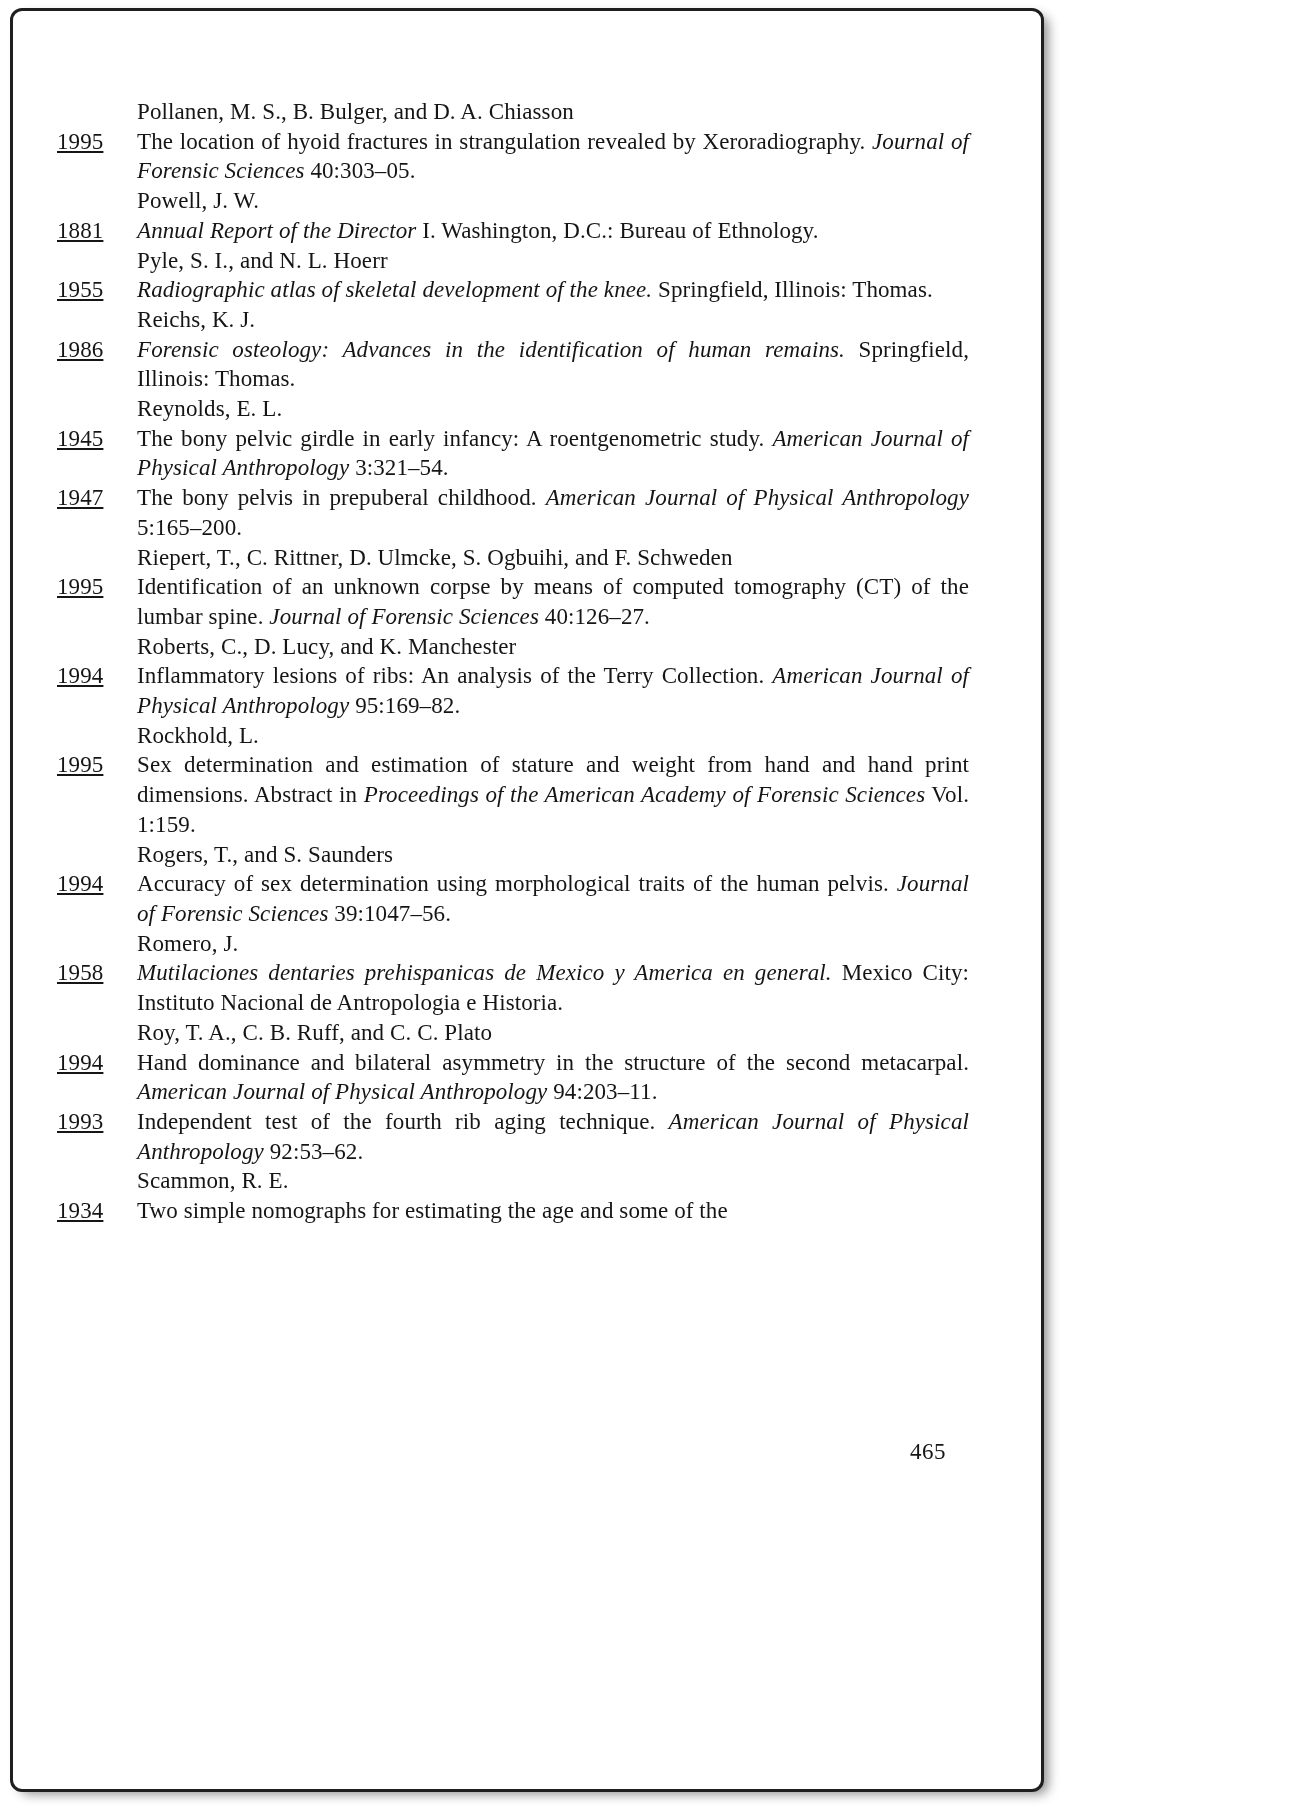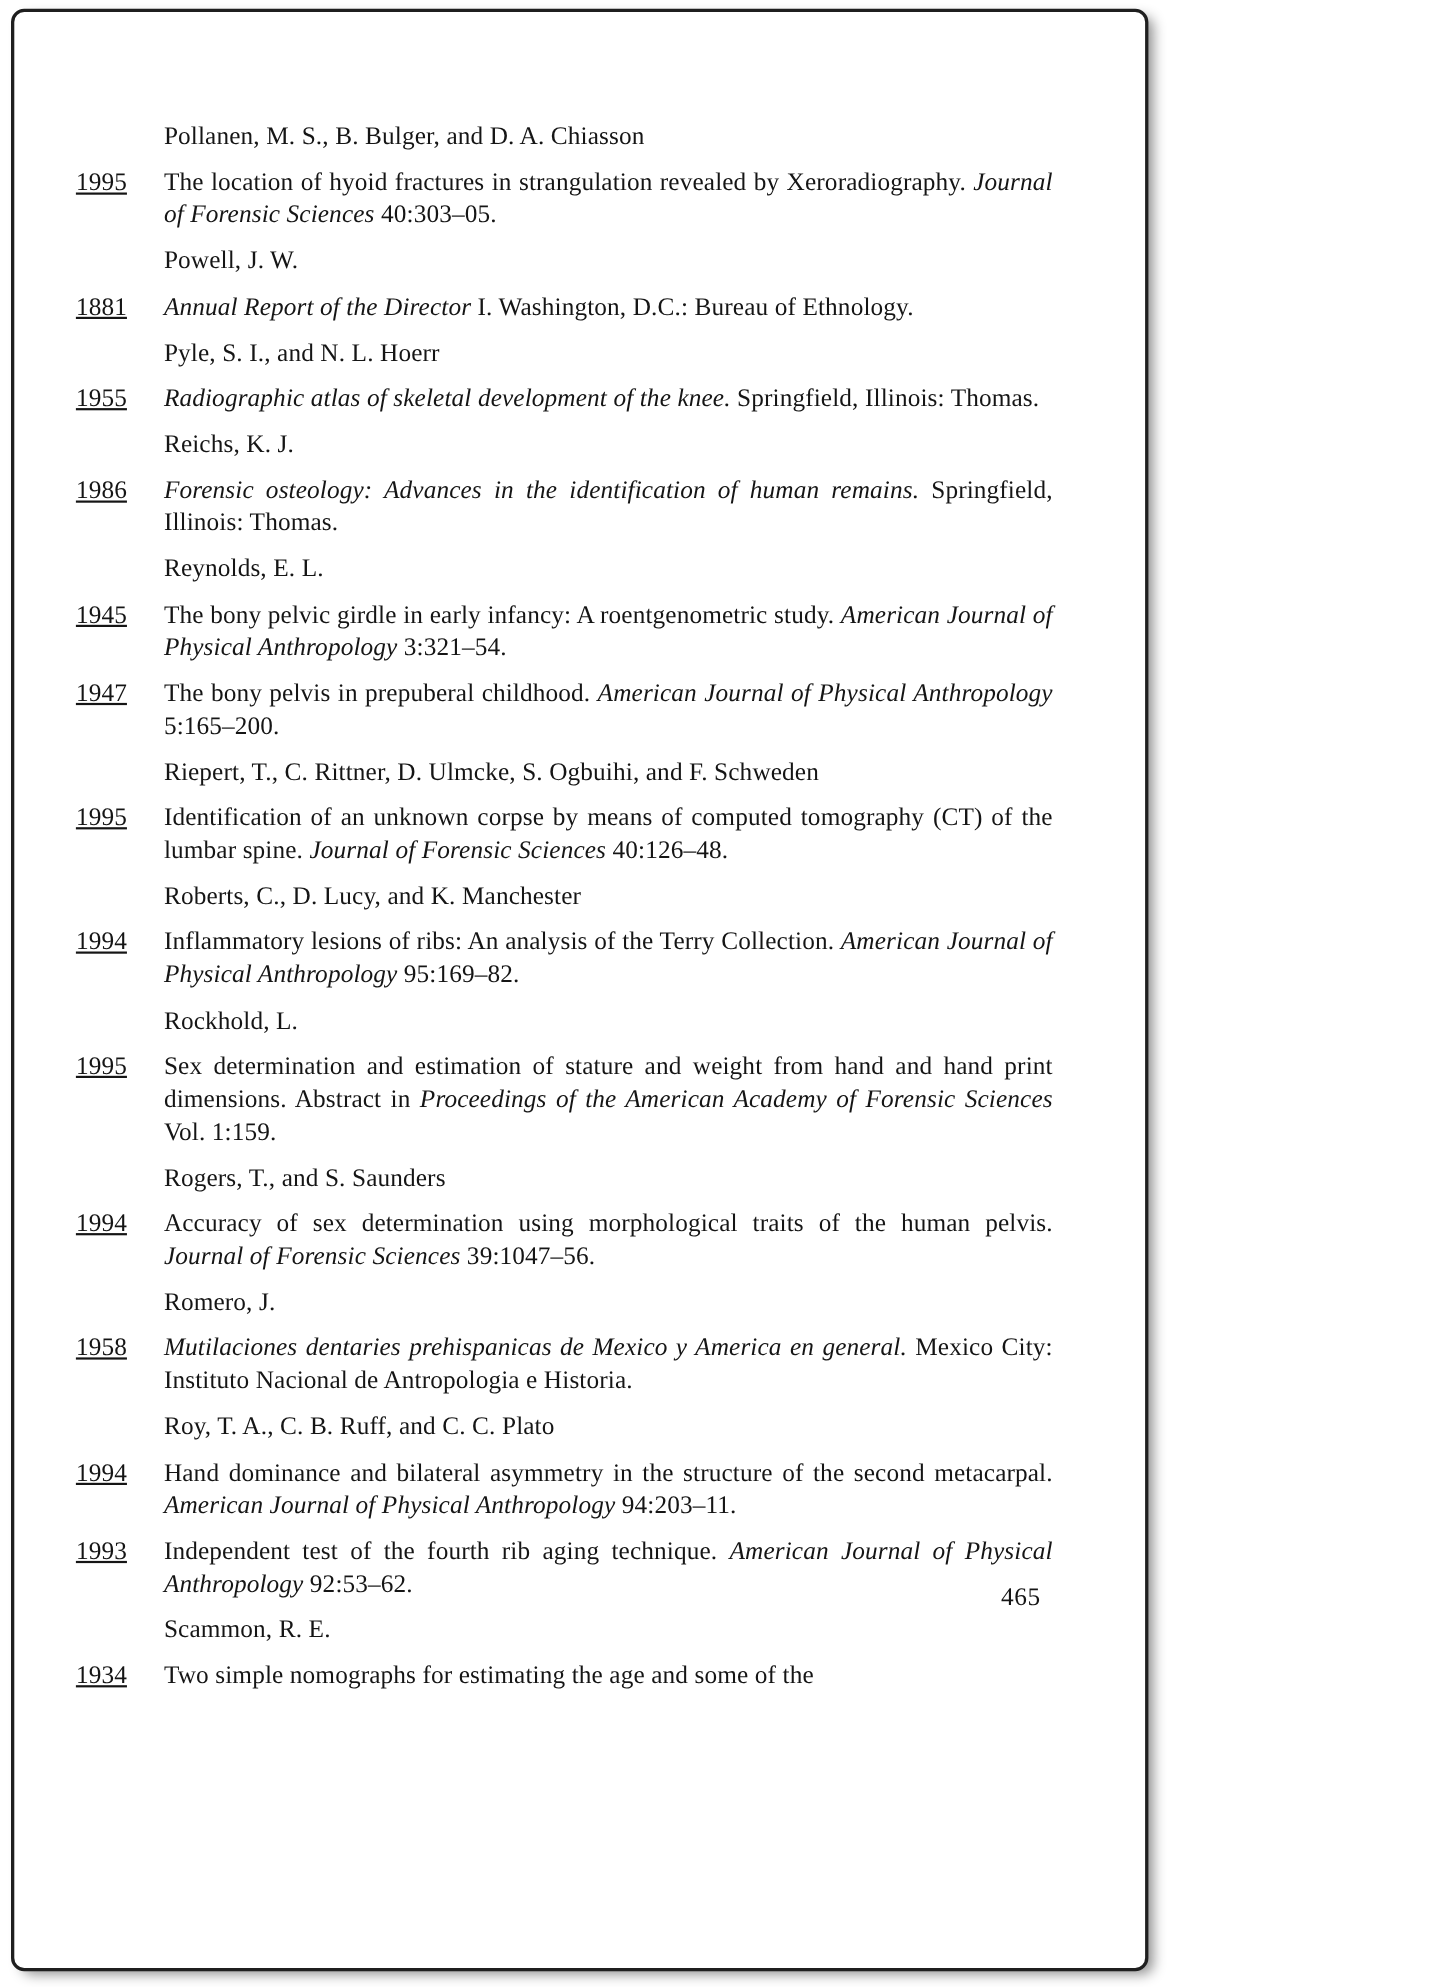--- a/index.html
+++ b/index.html
@@ -28,21 +28,21 @@
   }
   .text-block {
     position: absolute;
     left: 124px;
     top: 86px;
     width: 832px;
     font-size: 23px;
     line-height: 29.7px;
     letter-spacing: 0.1px;
   }
-  .text-block p { margin: 12px; }
+  .text-block p { margin: 0; }
   .author {
     padding-left: 115px;
     text-indent: -115px;
     text-align: justify;
   }
   .work {
     position: relative;
     margin-left: 115px;
     text-align: justify;
   }
@@ -83,21 +83,21 @@
         <p class="author">Reichs, K. J.</p>
         <p class="work"><span class="year">1986</span><span class="it">Forensic osteology: Advances in the identification of human remains.</span><span> Springfield, Illinois: Thomas.</span></p>
       </div>
       <div class="entry">
         <p class="author">Reynolds, E. L.</p>
         <p class="work"><span class="year">1945</span><span>The bony pelvic girdle in early infancy: A roentgenometric study. </span><span class="it">American Journal of Physical Anthropology</span><span> 3:321–54.</span></p>
         <p class="work"><span class="year">1947</span><span>The bony pelvis in prepuberal childhood. </span><span class="it">American Journal of Physical Anthropology</span><span> 5:165–200.</span></p>
       </div>
       <div class="entry">
         <p class="author">Riepert, T., C. Rittner, D. Ulmcke, S. Ogbuihi, and F. Schweden</p>
-        <p class="work"><span class="year">1995</span><span>Identification of an unknown corpse by means of computed tomography (CT) of the lumbar spine. </span><span class="it">Journal of Forensic Sciences</span><span> 40:126–48.</span></p>
+        <p class="work"><span class="year">1995</span><span>Identification of an unknown corpse by means of computed tomography (CT) of the lumbar spine. </span><span class="it">Journal of Forensic Sciences</span><span> 40:126–27.</span></p>
       </div>
       <div class="entry">
         <p class="author">Roberts, C., D. Lucy, and K. Manchester</p>
         <p class="work"><span class="year">1994</span><span>Inflammatory lesions of ribs: An analysis of the Terry Collection. </span><span class="it">American Journal of Physical Anthropology</span><span> 95:169–82.</span></p>
       </div>
       <div class="entry">
         <p class="author">Rockhold, L.</p>
         <p class="work"><span class="year">1995</span><span>Sex determination and estimation of stature and weight from hand and hand print dimensions. Abstract in </span><span class="it">Proceedings of the American Academy of Forensic Sciences</span><span> Vol. 1:159.</span></p>
       </div>
       <div class="entry">

